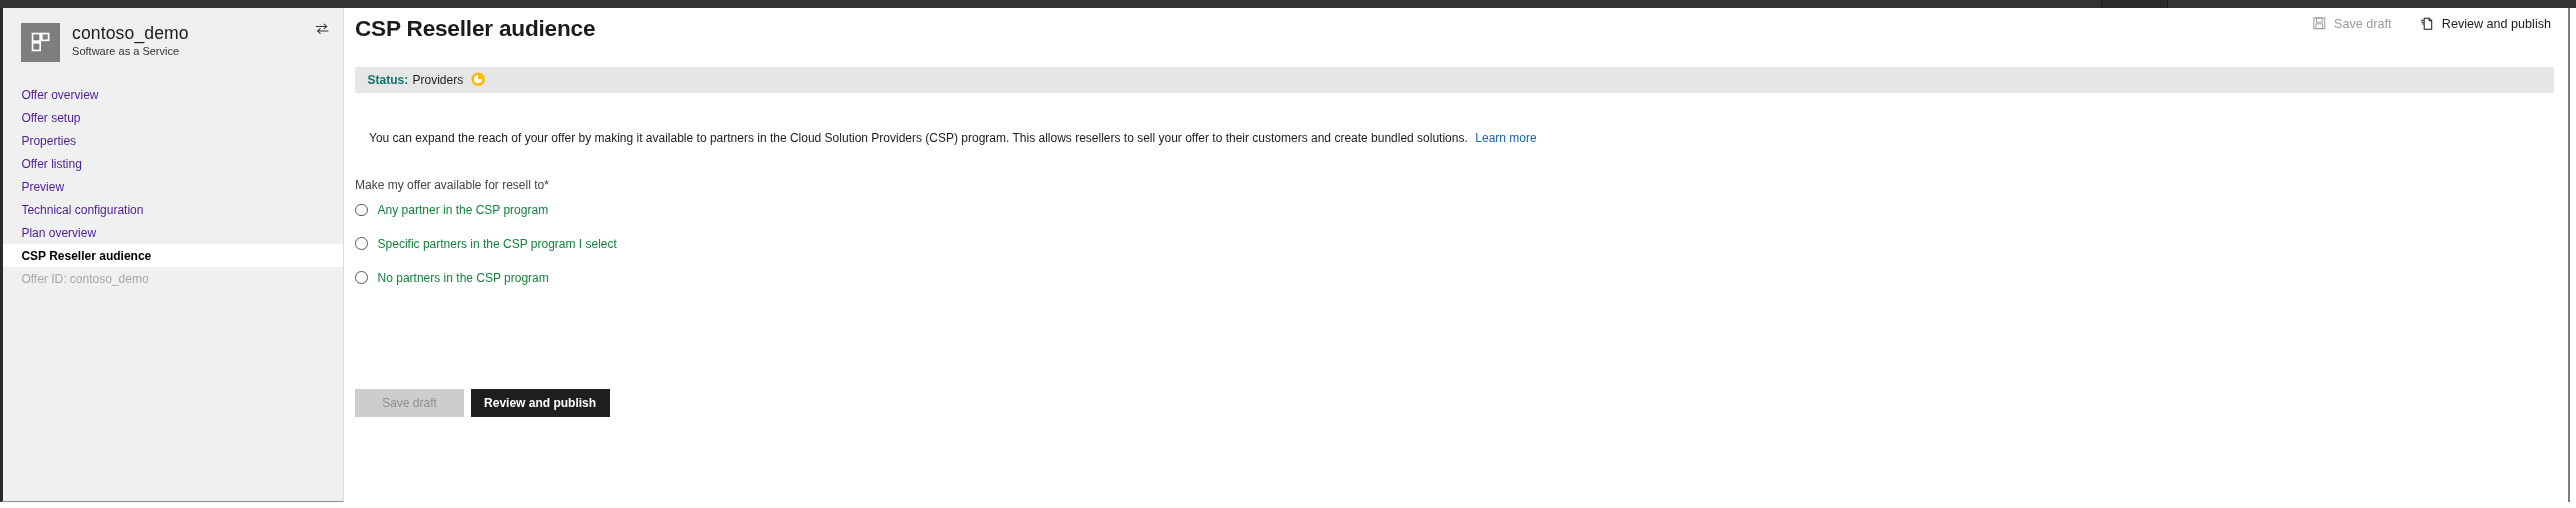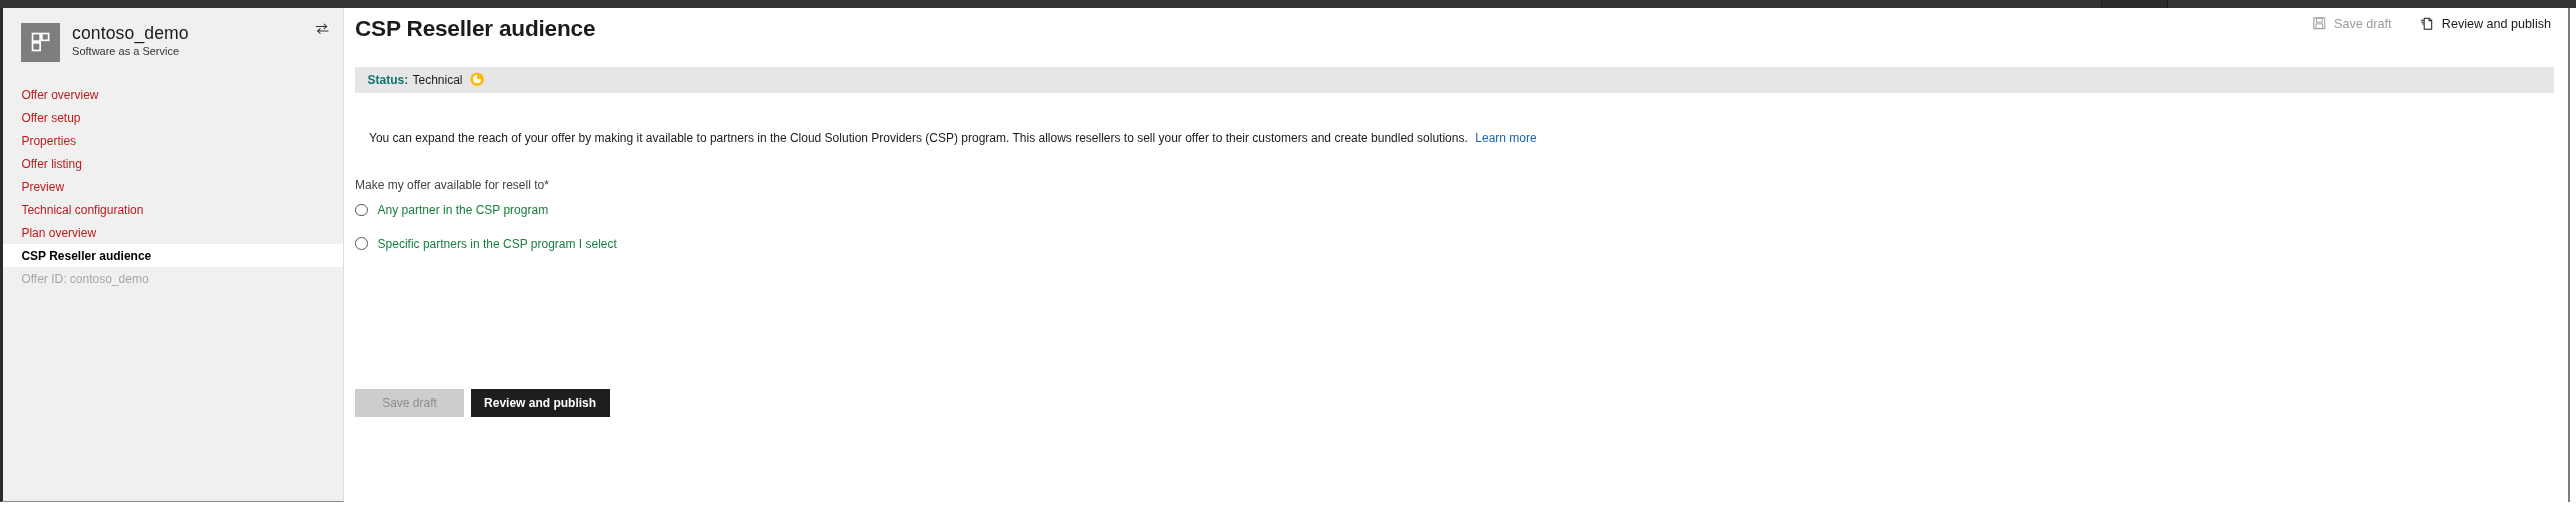--- a/index.html
+++ b/index.html
@@ -44,21 +44,21 @@
     white-space: nowrap;
   }
   .offer-sub { font-size: 11px; color: #333333; line-height: 1.3; margin-top: 1.7px; white-space: nowrap; }
   .switch-icon { width: 25px; flex: 0 0 auto; display:flex; align-items:center; justify-content:center; color:#333; margin-right: 8.4px; }
 
   .nav-list { margin-top: 3.4px; }
   .nav-item {
     height: 23px;
     display: flex; align-items: center;
     padding-left: 18.4px;
-    font-size: 12px; color: #b91c1c;
+    font-size: 12px; color: #4c1d95;
     white-space: nowrap; cursor: pointer;
   }
   .nav-item.active { background: #ffffff; font-weight: bold; color:#000; }
   .nav-item.muted { color: #a6a6a6; cursor: default; }
 
   
   .content {
     position: absolute; top: 7.5px; left: 345px; right: 0; height: 494px;
     background: #ffffff;
   }
@@ -215,21 +215,21 @@
             <path d="M10.8 1.6 V4.6 H13.9" fill="none" stroke="#1b1b1b" stroke-width="1.2"></path>
             <path d="M1 4 H4.5 M1.6 6.2 H4.5 M2.6 8.4 H4.5" fill="none" stroke="#1b1b1b" stroke-width="1.2"></path>
           </svg>
         </span>
         <span>Review and publish</span>
       </div>
     </div>
 
     <div class="status-bar">
       <span class="status-label">Status:</span>
-      <span class="status-value">Technical</span>
+      <span class="status-value">Providers</span>
       <span class="status-icon">
         <svg width="14.3" height="14.3" viewBox="0 0 17 17" aria-hidden="true">
           <circle cx="8.5" cy="8.5" r="8" fill="#ffb900"></circle>
           <path d="M8.5 3.6 A4.9 4.9 0 1 0 13.4 8.5 L8.5 8.5 Z" fill="#ffffff"></path>
         </svg>
       </span>
     </div>
 
     <p class="body-copy">
       <span>You can expand the reach of your offer by making it available to partners in the Cloud Solution Providers (CSP) program. This allows resellers to sell your offer to their customers and create bundled solutions.</span><a class="link">Learn more</a>
@@ -241,20 +241,24 @@
 
     <div class="radio-group">
       <label class="radio-row">
         <span class="radio-dot"></span>
         <span class="radio-text">Any partner in the CSP program</span>
       </label>
       <label class="radio-row">
         <span class="radio-dot"></span>
         <span class="radio-text">Specific partners in the CSP program I select</span>
       </label>
+      <label class="radio-row">
+        <span class="radio-dot"></span>
+        <span class="radio-text">No partners in the CSP program</span>
+      </label>
     </div>
 
     <div class="footer-actions">
       <button class="btn btn-secondary">Save draft</button>
       <button class="btn btn-primary">Review and publish</button>
     </div>
 
   </main>
 
   <div class="scroll-edge"></div>

